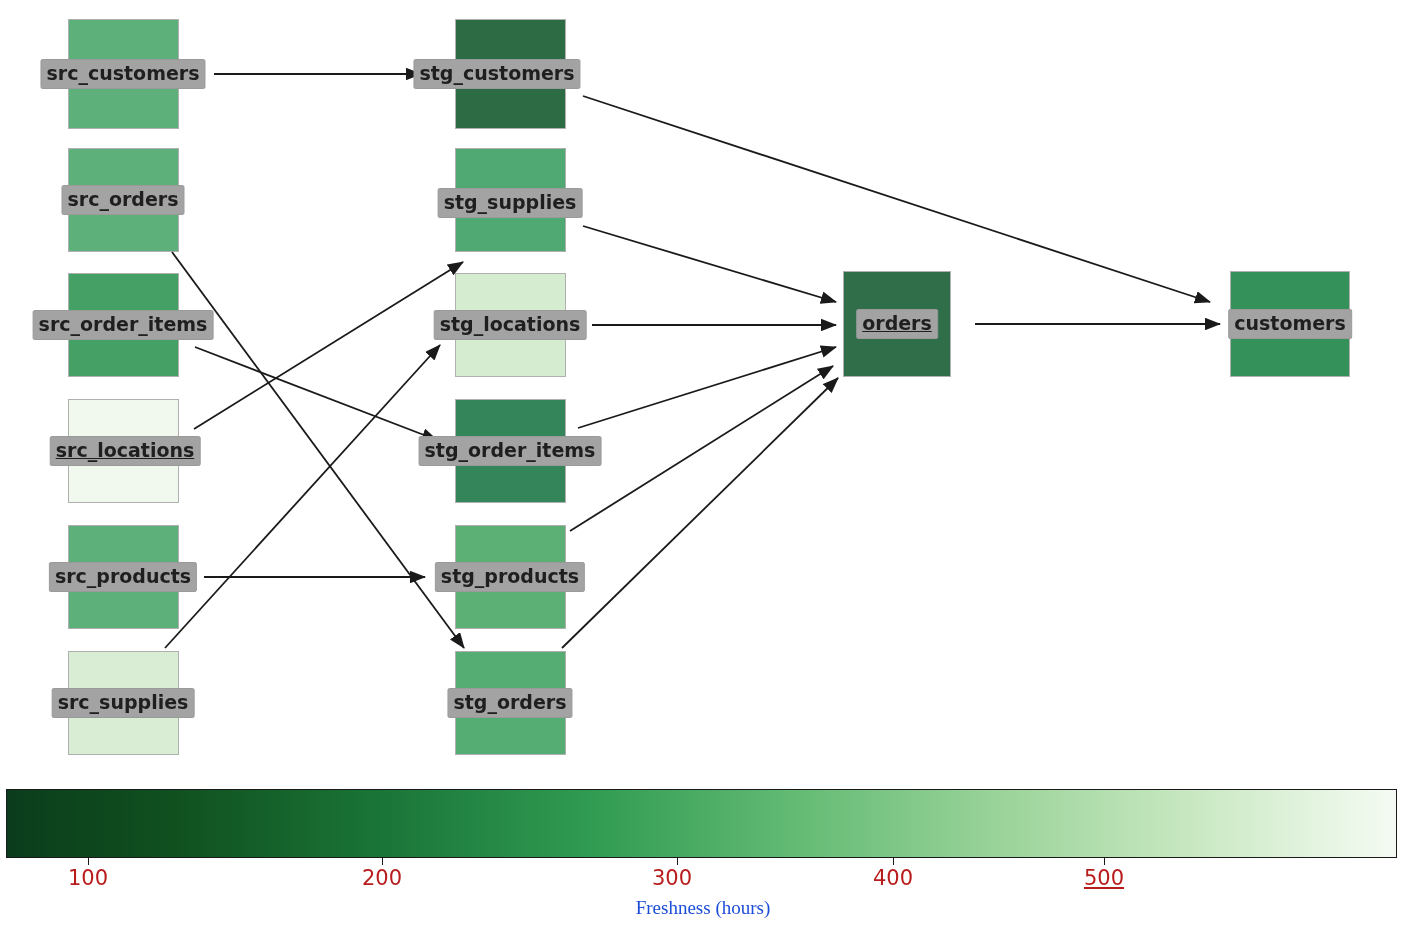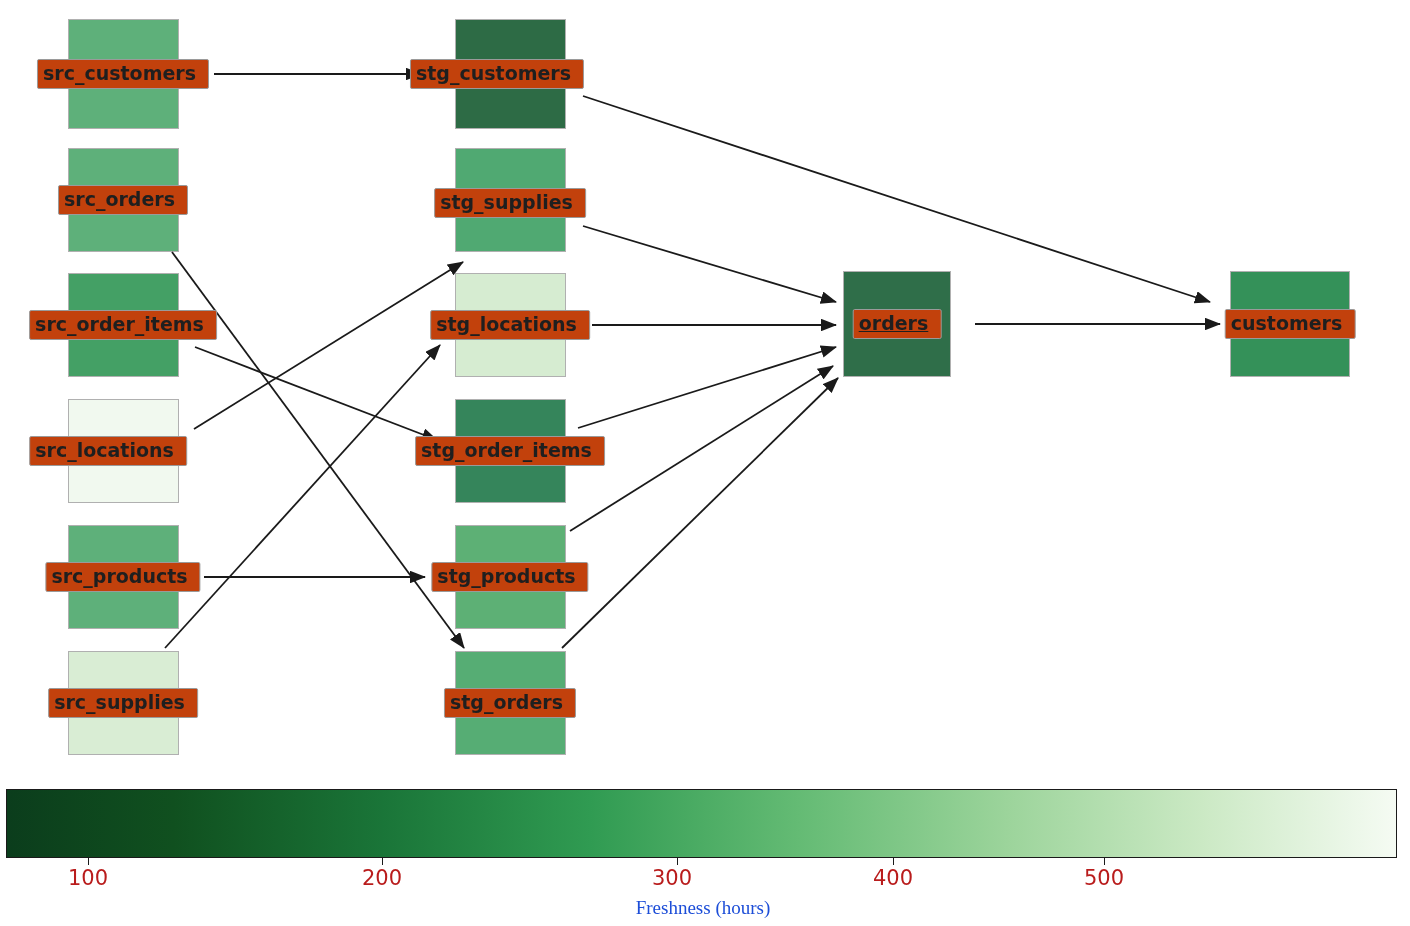--- a/index.html
+++ b/index.html
@@ -16,28 +16,28 @@
     overflow: hidden;
   }
   .node-box {
     position: absolute;
     box-sizing: border-box;
     border: 1.2px solid #b0b0b0;
   }
   .node-label {
     position: absolute;
     box-sizing: border-box;
-    background: #c2410c;
+    background: #a3a3a3;
     border: 1.5px solid #9a9a9a;
     border-radius: 2px;
     color: #1f1f1f;
     font-weight: bold;
     font-size: 19px;
     line-height: 1;
-    padding: 4px 12px 5px 5px;
+    padding: 4px 5px 5px 5px;
     white-space: nowrap;
     transform: translate(-50%, -50%);
     font-family: "DejaVu Sans", sans-serif;
   }
   #edge-layer {
     position: absolute;
     left: 0;
     top: 0;
     width: 1410px;
     height: 926px;
@@ -125,21 +125,21 @@
         <line x1="570" y1="531" x2="833" y2="366" stroke="#1a1a1a" stroke-width="1.8" marker-end="url(#arrowhead)"></line>
         <line x1="562" y1="648" x2="838" y2="378" stroke="#1a1a1a" stroke-width="1.8" marker-end="url(#arrowhead)"></line>
         <line x1="975" y1="324" x2="1220" y2="324" stroke="#1a1a1a" stroke-width="1.8" marker-end="url(#arrowhead)"></line>
       </g>
   </svg>
 
   <div id="node-labels">
       <div class="node-label" style="left: 123px; top: 74px;">src_customers</div>
       <div class="node-label" style="left: 123px; top: 200px;">src_orders</div>
       <div class="node-label" style="left: 123px; top: 325px;">src_order_items</div>
-      <div class="node-label" style="left: 108px; top: 451px;">src_locations</div>
+      <div class="node-label" style="left: 125px; top: 451px; text-decoration: underline;">src_locations</div>
       <div class="node-label" style="left: 123px; top: 577px;">src_products</div>
       <div class="node-label" style="left: 123px; top: 703px;">src_supplies</div>
       <div class="node-label" style="left: 497px; top: 74px;">stg_customers</div>
       <div class="node-label" style="left: 510px; top: 203px;">stg_supplies</div>
       <div class="node-label" style="left: 510px; top: 325px;">stg_locations</div>
       <div class="node-label" style="left: 510px; top: 451px;">stg_order_items</div>
       <div class="node-label" style="left: 510px; top: 577px;">stg_products</div>
       <div class="node-label" style="left: 510px; top: 703px;">stg_orders</div>
       <div class="node-label" style="left: 897px; top: 324px; text-decoration: underline;">orders</div>
       <div class="node-label" style="left: 1290px; top: 324px;">customers</div>
@@ -166,18 +166,18 @@
   <div id="colorbar-ticks">
       <div class="cb-tick" style="left: 88px;"></div>
       <div class="cb-ticklabel" style="left: 88px;">100</div>
       <div class="cb-tick" style="left: 382px;"></div>
       <div class="cb-ticklabel" style="left: 382px;">200</div>
       <div class="cb-tick" style="left: 677px;"></div>
       <div class="cb-ticklabel" style="left: 648px; margin-left: 24px;">300</div>
       <div class="cb-tick" style="left: 893px;"></div>
       <div class="cb-ticklabel" style="left: 893px;">400</div>
       <div class="cb-tick" style="left: 1104px;"></div>
-      <div class="cb-ticklabel" style="left: 1104px;">500</div>
+      <div class="cb-ticklabel" style="left: 1104px; text-decoration: underline;">500</div>
     </div>
 
   <div id="cb-axis-label">Freshness (hours)</div>
 
 </div>
 
 </body></html>

